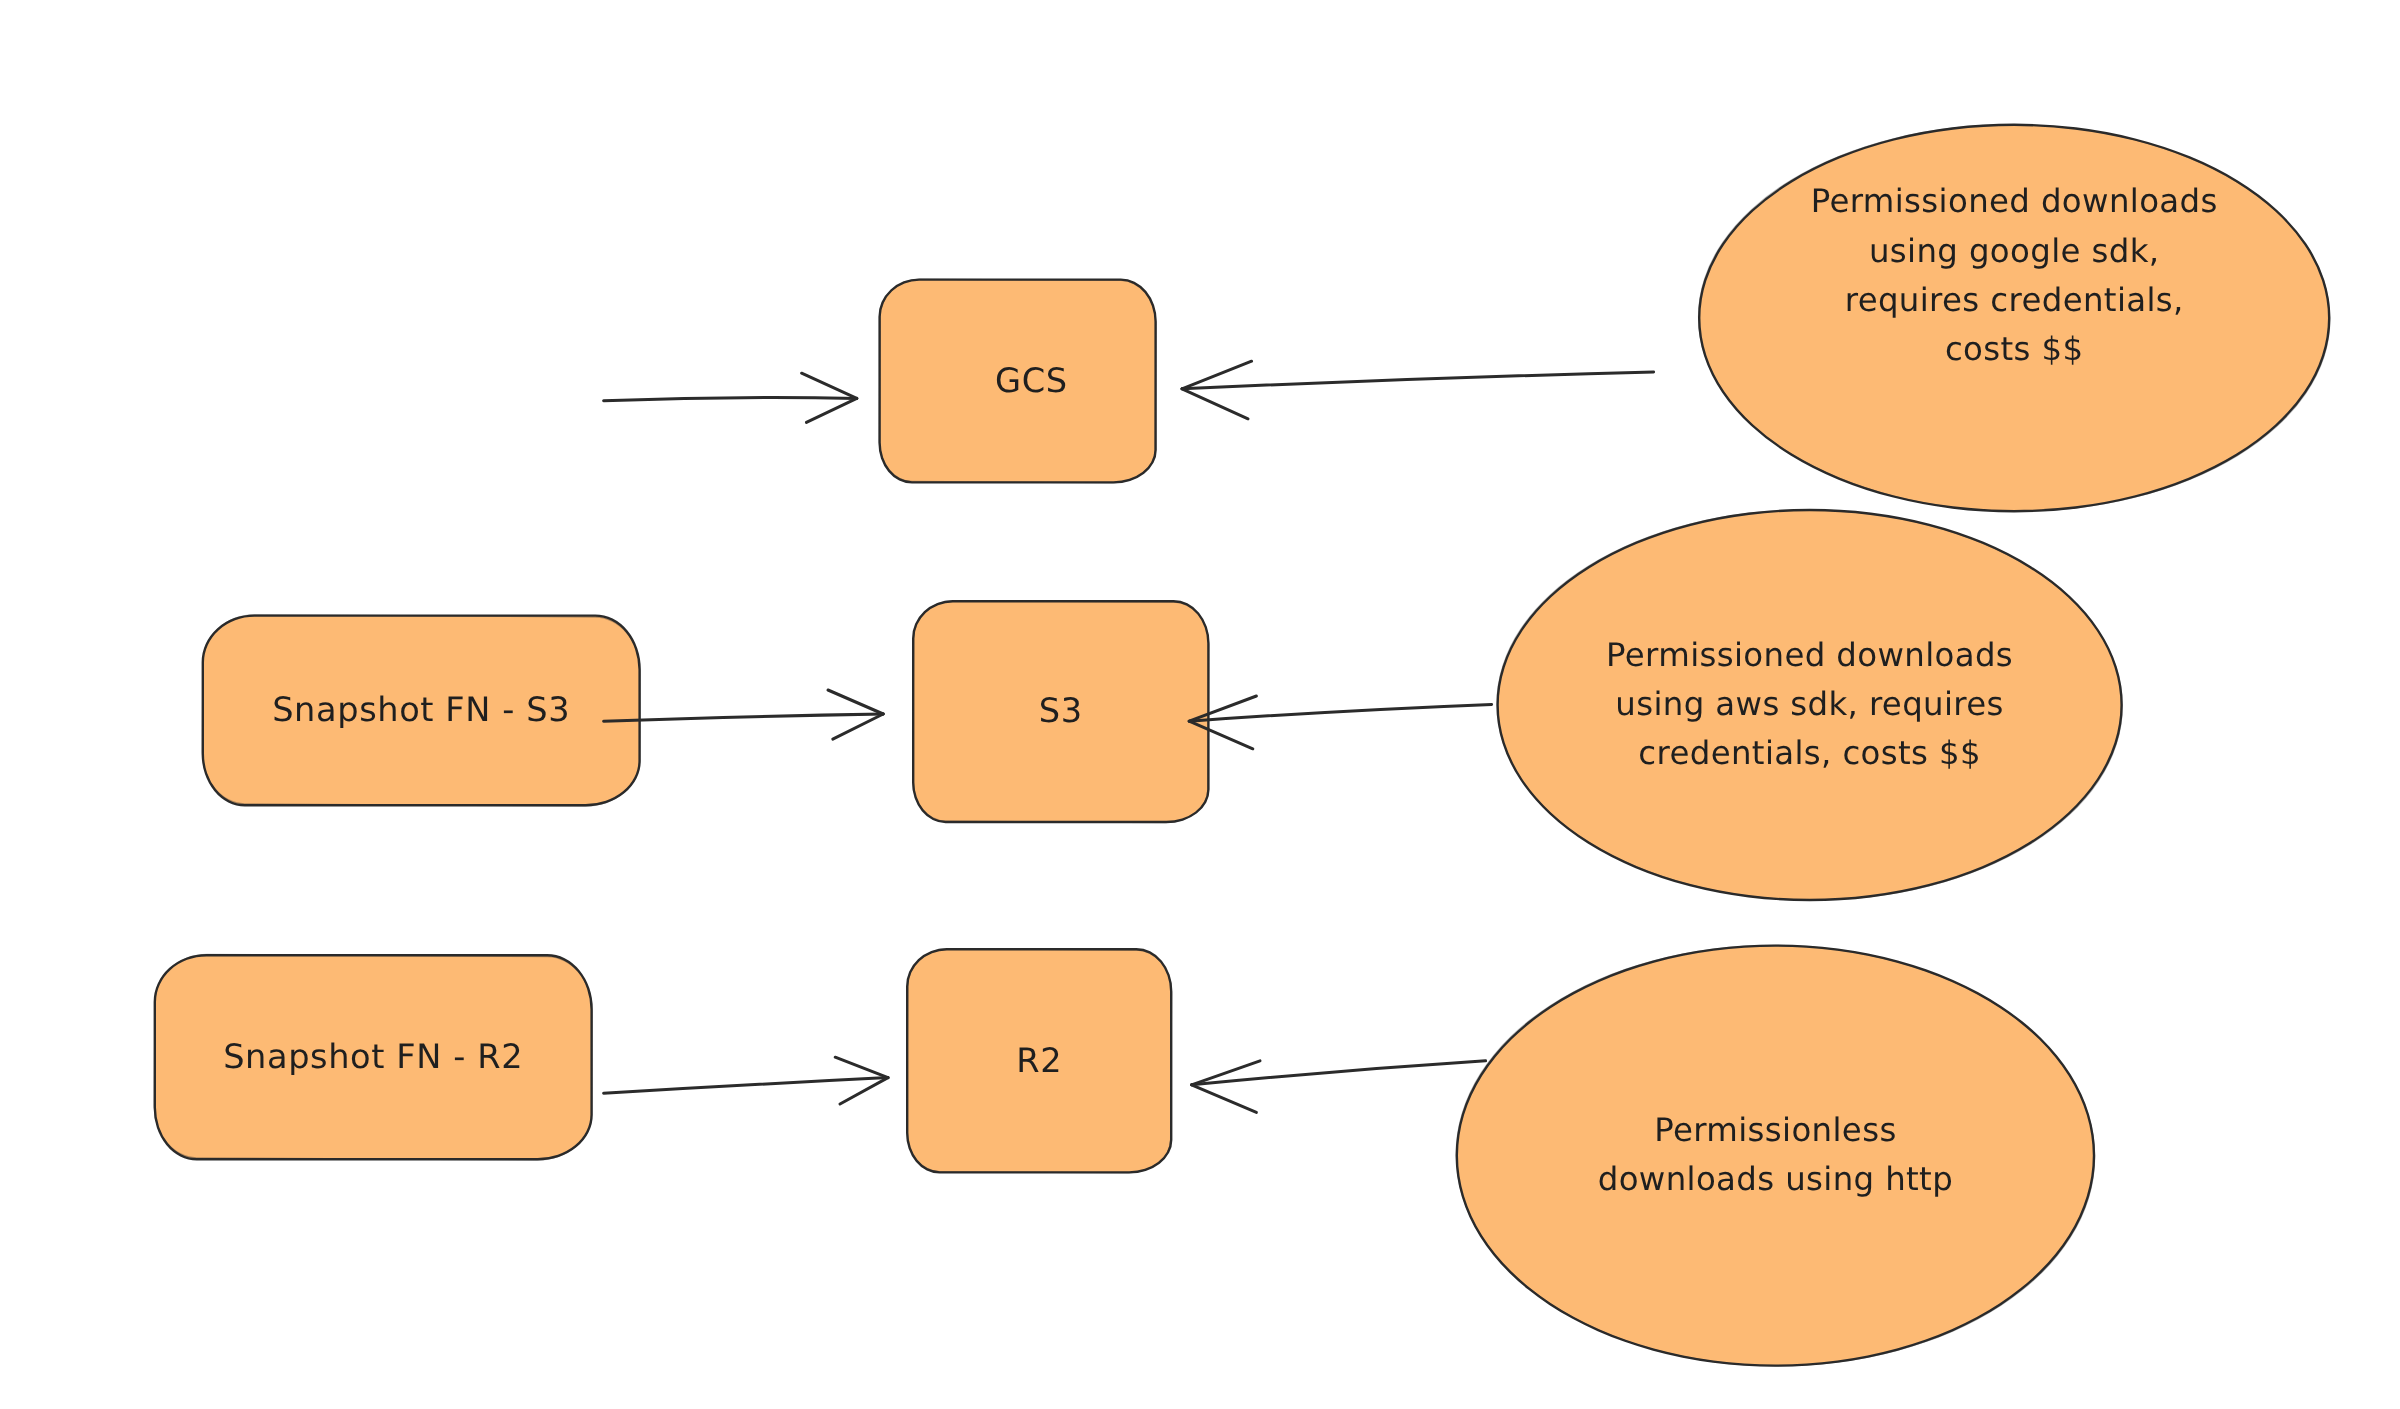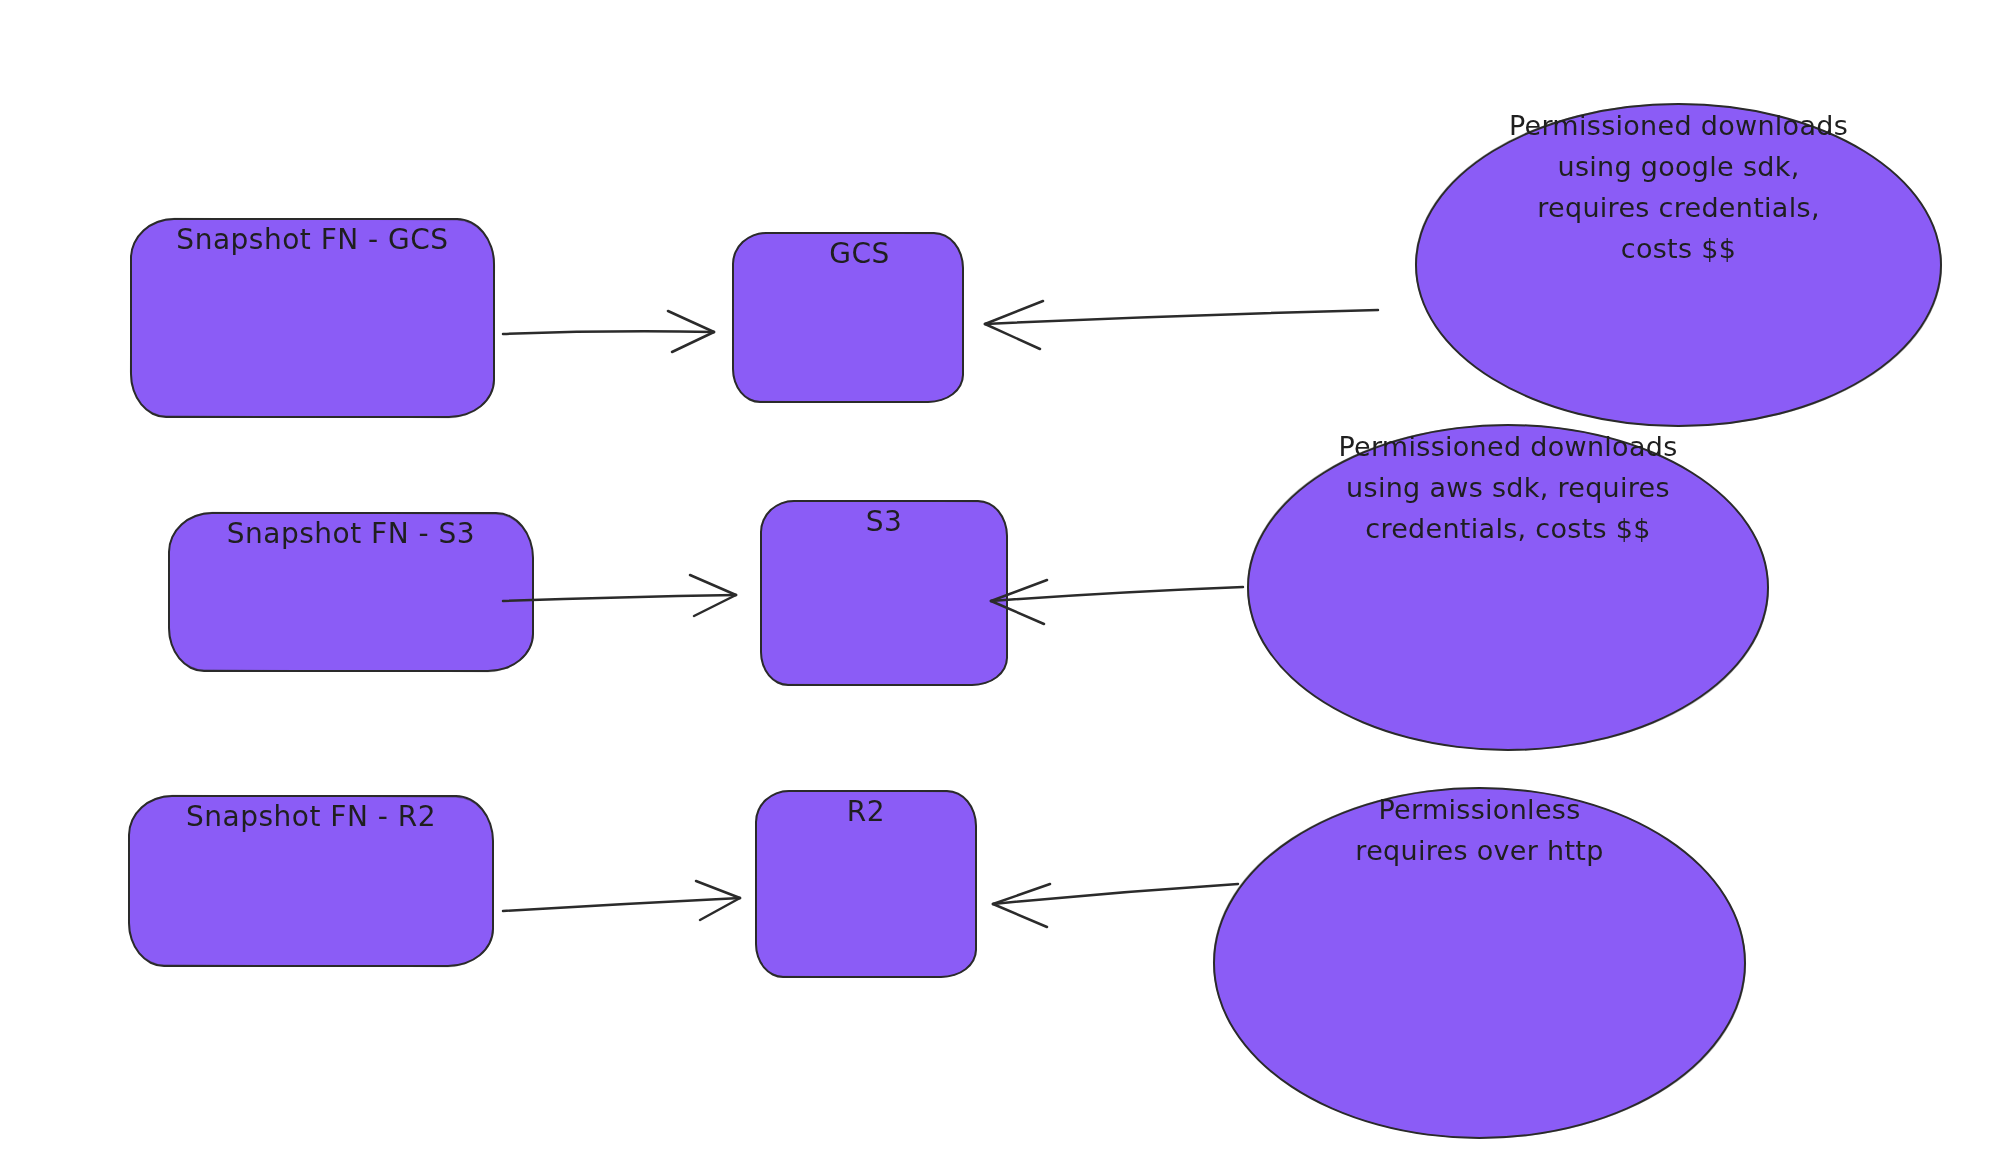--- a/index.html
+++ b/index.html
@@ -12,23 +12,23 @@
     width: 2000px;
     height: 1174px;
     background: #ffffff;
     font-family: "DejaVu Sans", sans-serif;
     color: #1f1f1f;
     overflow: hidden;
   }
   .node {
     position: absolute;
     border: 2.5px solid #2b2b2b;
-    background: #8b5cf6;
+    background: #fdba74;
     display: flex;
-    align-items: flex-start;
+    align-items: center;
     justify-content: center;
     text-align: center;
     box-sizing: border-box;
   }
   .rect-lg {
     border-radius: 44px 38px 46px 36px / 40px 46px 38px 44px;
   }
   .rect-sm {
     border-radius: 34px 30px 36px 28px / 32px 36px 28px 34px;
   }
@@ -69,23 +69,20 @@
     stroke-width: 2.5;
     fill: none;
     stroke-linecap: round;
   }
 </style>
 </head>
 <body>
 
 <div class="canvas">
 
-  <div class="node rect-lg" style="left:130px; top:218px; width:365px; height:200px;">
-    <span class="node-label">Snapshot FN - GCS</span>
-  </div>
   <div class="node rect-sm" style="left:732px; top:232px; width:232px; height:171px;padding-left:23px;">
     <span class="node-label">GCS</span>
   </div>
   <div class="node ellipse" style="left:1415px; top:103px; width:527px; height:324px; padding-bottom:70px;">
     <span class="note-label">Permissioned downloads
 using google sdk,
 requires credentials,
 costs $$</span>
   </div>
 
@@ -102,21 +99,21 @@
   </div>
 
   <div class="node rect-lg" style="left:128px; top:795px; width:366px; height:172px;">
     <span class="node-label">Snapshot FN - R2</span>
   </div>
   <div class="node rect-sm" style="left:755px; top:790px; width:222px; height:188px;">
     <span class="node-label">R2</span>
   </div>
   <div class="node ellipse" style="left:1213px; top:787px; width:533px; height:352px;">
     <span class="note-label">Permissionless
-requires over http</span>
+downloads using http</span>
   </div>
 
   <svg class="arrows" width="2000" height="1174" viewBox="0 0 2000 1174">
 
     <g>
       <path d="M503,334 Q610,330 714,332"></path>
       <path d="M714,332 L668,311"></path>
       <path d="M714,332 L672,352"></path>
     </g>
 

